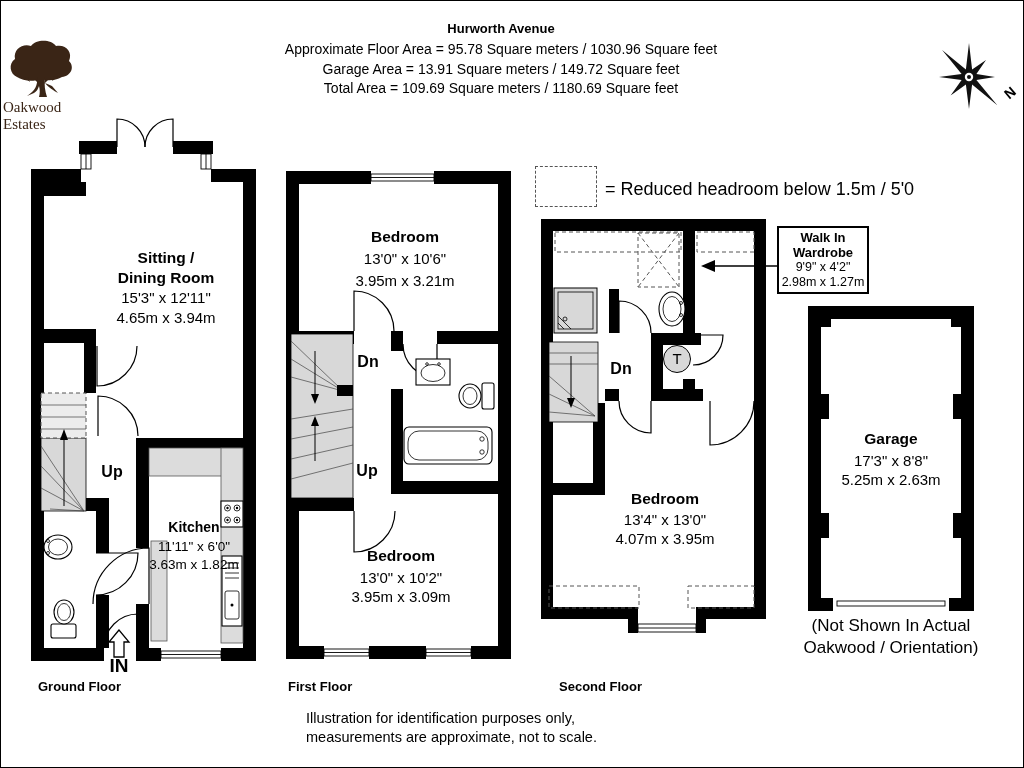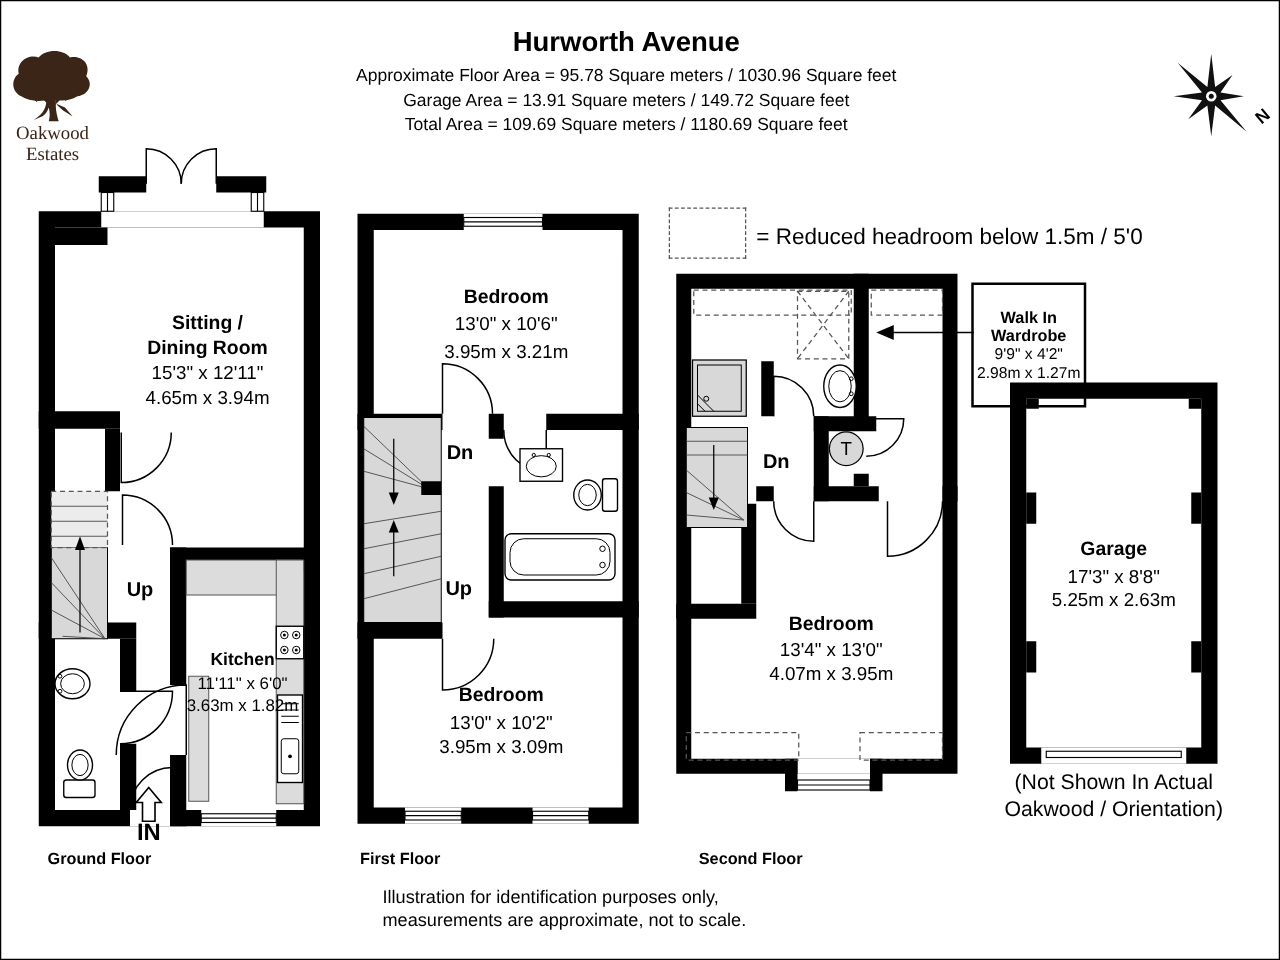--- a/index.html
+++ b/index.html
@@ -1,30 +1,30 @@
 <!DOCTYPE html>
 <html><head>
 <meta charset="utf-8">
 <style>
   html,body{margin:0;padding:0;background:#fff;}
   #canvas{position:relative;width:1024px;height:768px;background:#fff;border:1px solid #000;box-sizing:border-box;
           font-family:"Liberation Sans",sans-serif;color:#000;overflow:hidden;}
   .abs{position:absolute;}
   
   #header{left:190px;top:20px;width:620px;text-align:center;}
-  #header .title{font-size:22px;font-weight:bold;margin-bottom:4px;}
+  #header .title{font-size:13px;font-weight:bold;margin-bottom:4px;}
   #header .aline{font-size:14px;line-height:19.5px;}
   
-  #logo{left:2px;top:36px;width:78px;text-align:center;color:#3a2516;}
+  #logo{left:2px;top:36px;width:78px;color:#3a2516;}
   #logo .lname{font-family:"Liberation Serif",serif;font-size:15px;line-height:16.5px;}
   
   #legend-box{left:534px;top:165px;width:62px;height:41px;border:1.5px dashed #555;box-sizing:border-box;background:#fff;}
   #legend-text{left:604px;top:178px;font-size:18px;}
   
-  #callout{left:776px;top:225px;width:92px;border:2px solid #000;box-sizing:border-box;background:#fff;text-align:center;padding:18px 0;}
+  #callout{left:776px;top:225px;width:92px;border:2px solid #000;box-sizing:border-box;background:#fff;text-align:center;padding:2px 0;}
   #callout .cb{font-size:13px;font-weight:bold;line-height:15px;}
   #callout .cd{font-size:12.5px;line-height:15px;}
   
   .floor-label{font-size:13px;font-weight:bold;text-align:left;width:200px;top:678px;}
   #note{left:788px;top:614px;width:204px;text-align:center;font-size:17px;line-height:21.5px;}
   #footer{left:305px;top:708px;width:400px;text-align:left;font-size:14.5px;line-height:19px;}
   
   svg{display:block;}
   svg text{font-family:"Liberation Sans",sans-serif;fill:#000;}
   .rname{font-size:15.5px;font-weight:bold;}

